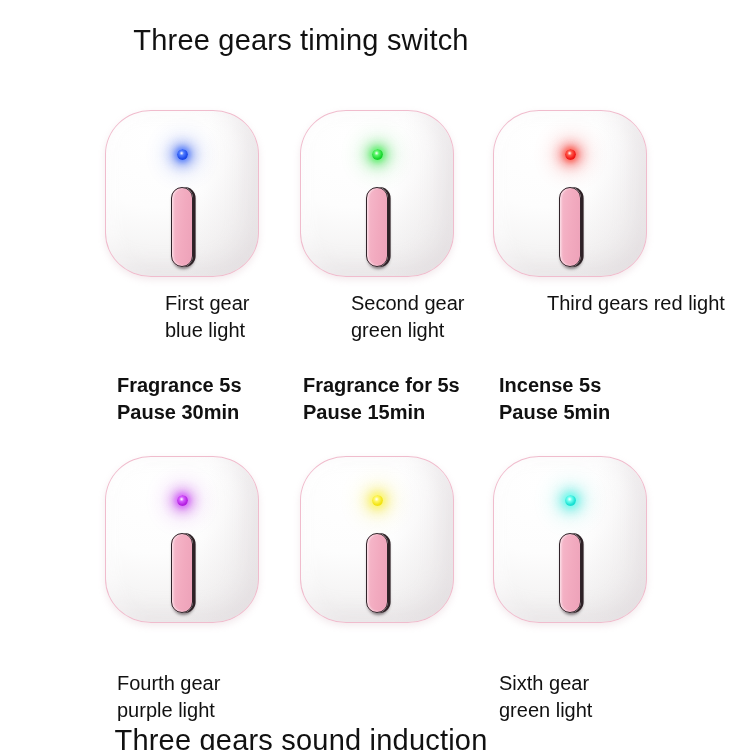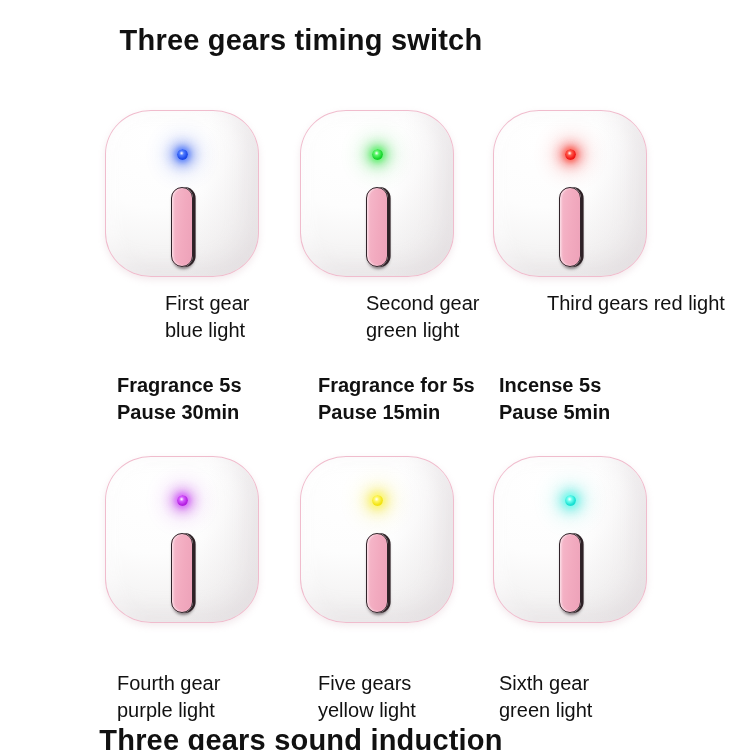--- a/index.html
+++ b/index.html
@@ -23,21 +23,21 @@
     background: #ffffff;
   }
 
   
   .heading {
     position: absolute;
     left: 0;
     width: 602px;
     text-align: center;
     font-size: 29px;
-    font-weight: 700;
+    font-weight: 400;
     letter-spacing: 0.2px;
     color: #111111;
     white-space: nowrap;
   }
   .heading-top { top: 24px; }
   .heading-bottom { top: 724px; }
 
   
   .row {
     position: absolute;
@@ -126,21 +126,21 @@
     font-weight: 400;
     color: #111111;
     white-space: pre-line;
     text-align: left;
   }
   .caption-gear-row1 { top: 290px; margin-left: 48px; }
   .caption-timing-row1 { top: 372px; font-weight: bold; }
   .caption-gear-row2 { top: 630px; margin-top: 40px; }
 
   .col-0 { left: 117px; }
-  .col-1 { left: 318px; }
+  .col-1 { left: 303px; }
   .col-2 { left: 499px; }
 </style>
 </head>
 <body style="background: rgb(255, 255, 255);">
 
 <div class="infographic">
 
   <div class="heading heading-top">Three gears timing switch</div>
 
   <div class="row row-1">
@@ -201,20 +201,18 @@
       <div class="device">
         <div class="led" style="background: radial-gradient(circle at 42% 38%, rgb(255, 255, 255) 0%, rgb(111, 255, 240) 24%, rgb(23, 224, 210) 62%, rgb(23, 224, 210) 100%); box-shadow: rgba(111, 255, 240, 0.8) 0px 0px 5px 2px, rgba(23, 224, 210, 0.4) 0px 0px 12px 6px, rgba(23, 224, 210, 0.18) 0px 0px 22px 11px;"></div>
         <div class="slot"></div>
       </div>
     </div>
 
   </div>
 
   <div class="caption caption-gear-row2 col-0">Fourth gear
 purple light</div>
-  <div class="caption caption-gear-row2 col-1">Five gears
-yellow light</div>
   <div class="caption caption-gear-row2 col-2">Sixth gear
 green light</div>
 
   <div class="heading heading-bottom">Three gears sound induction</div>
 
 </div>
 
 </body></html>

